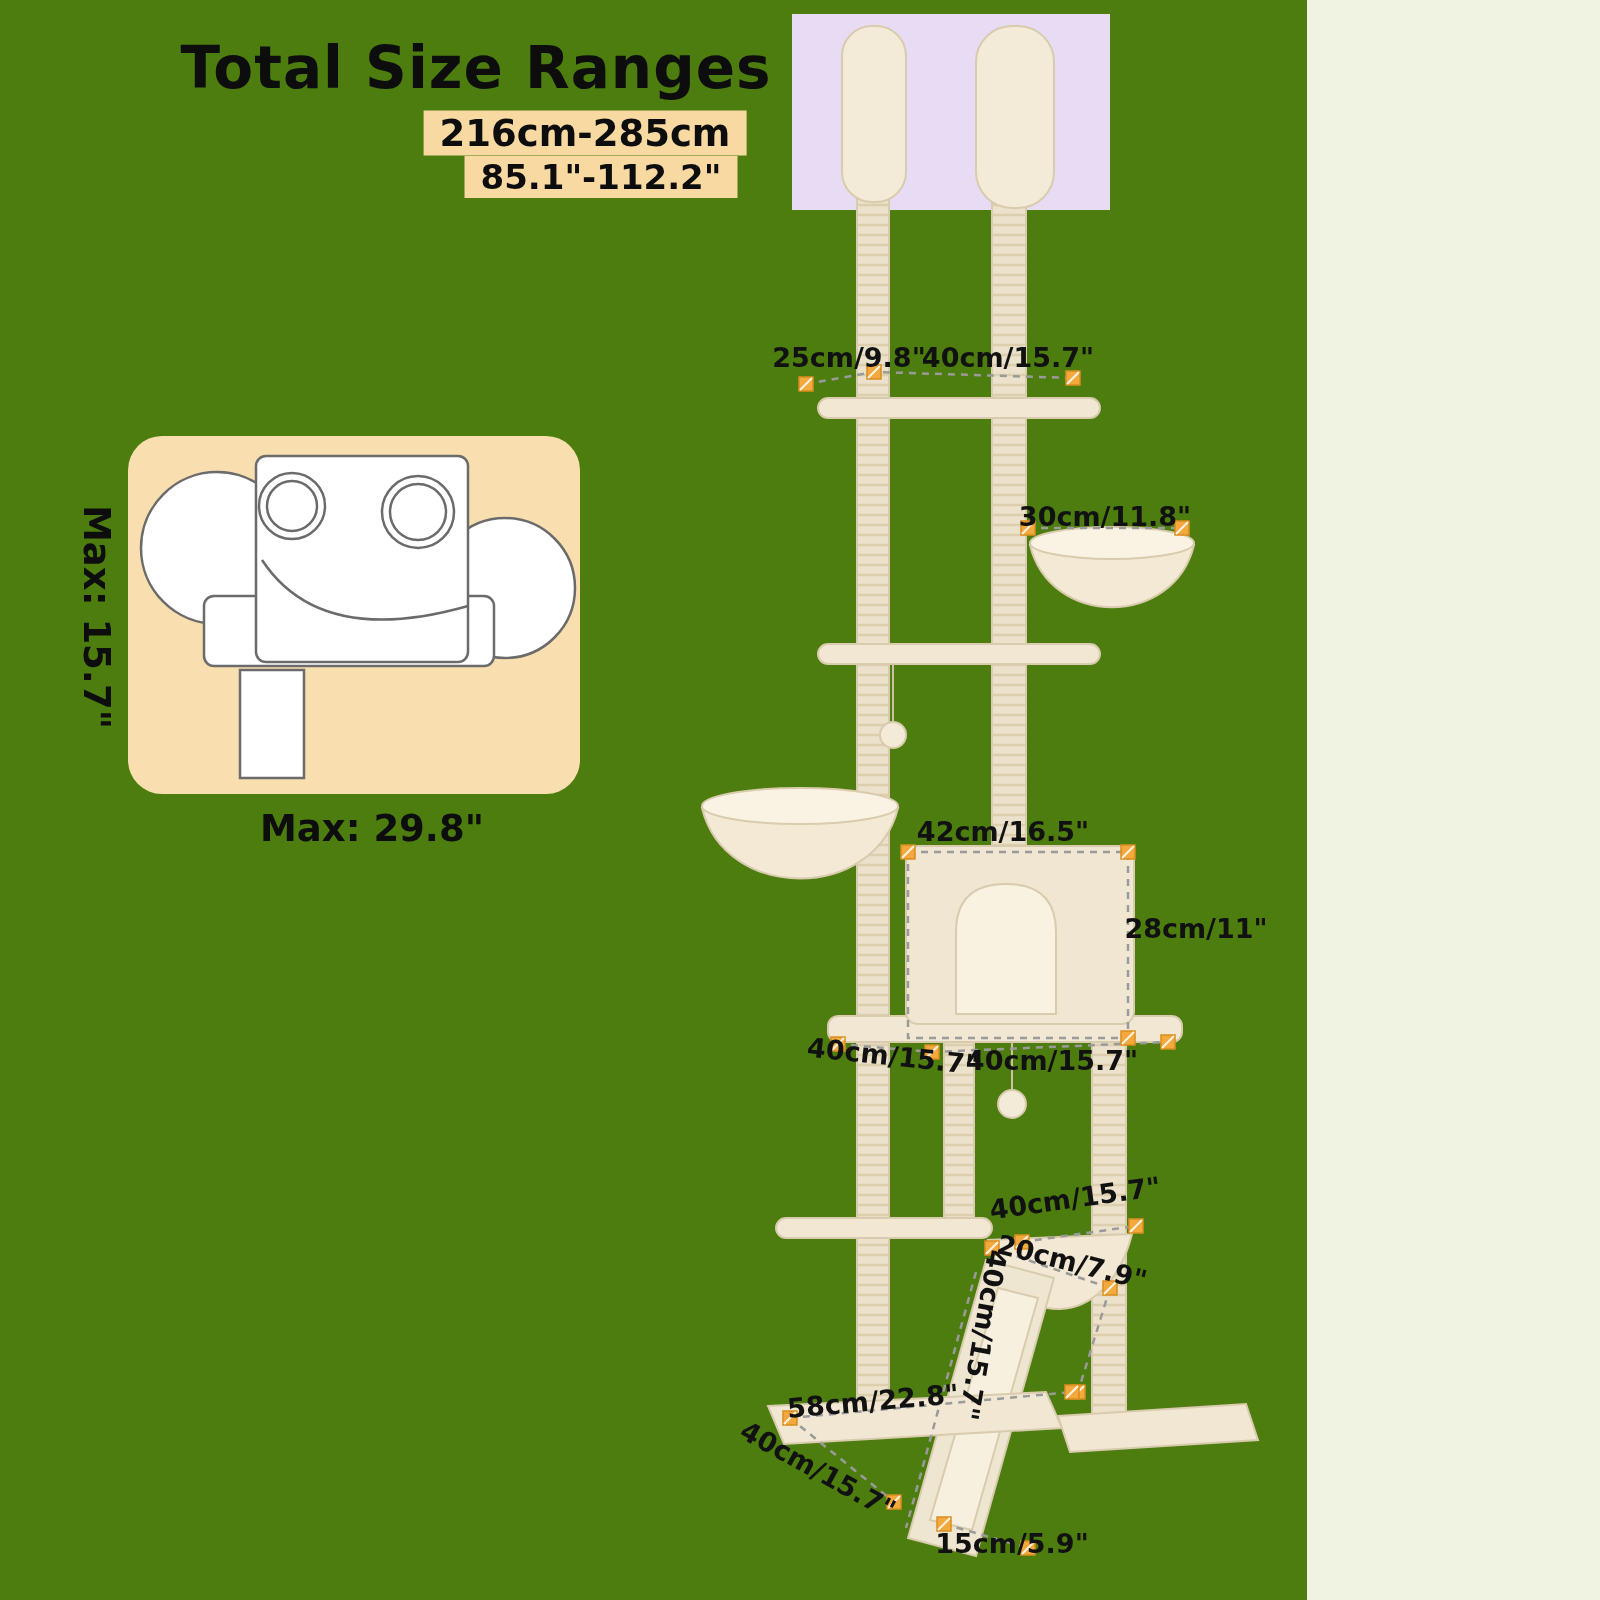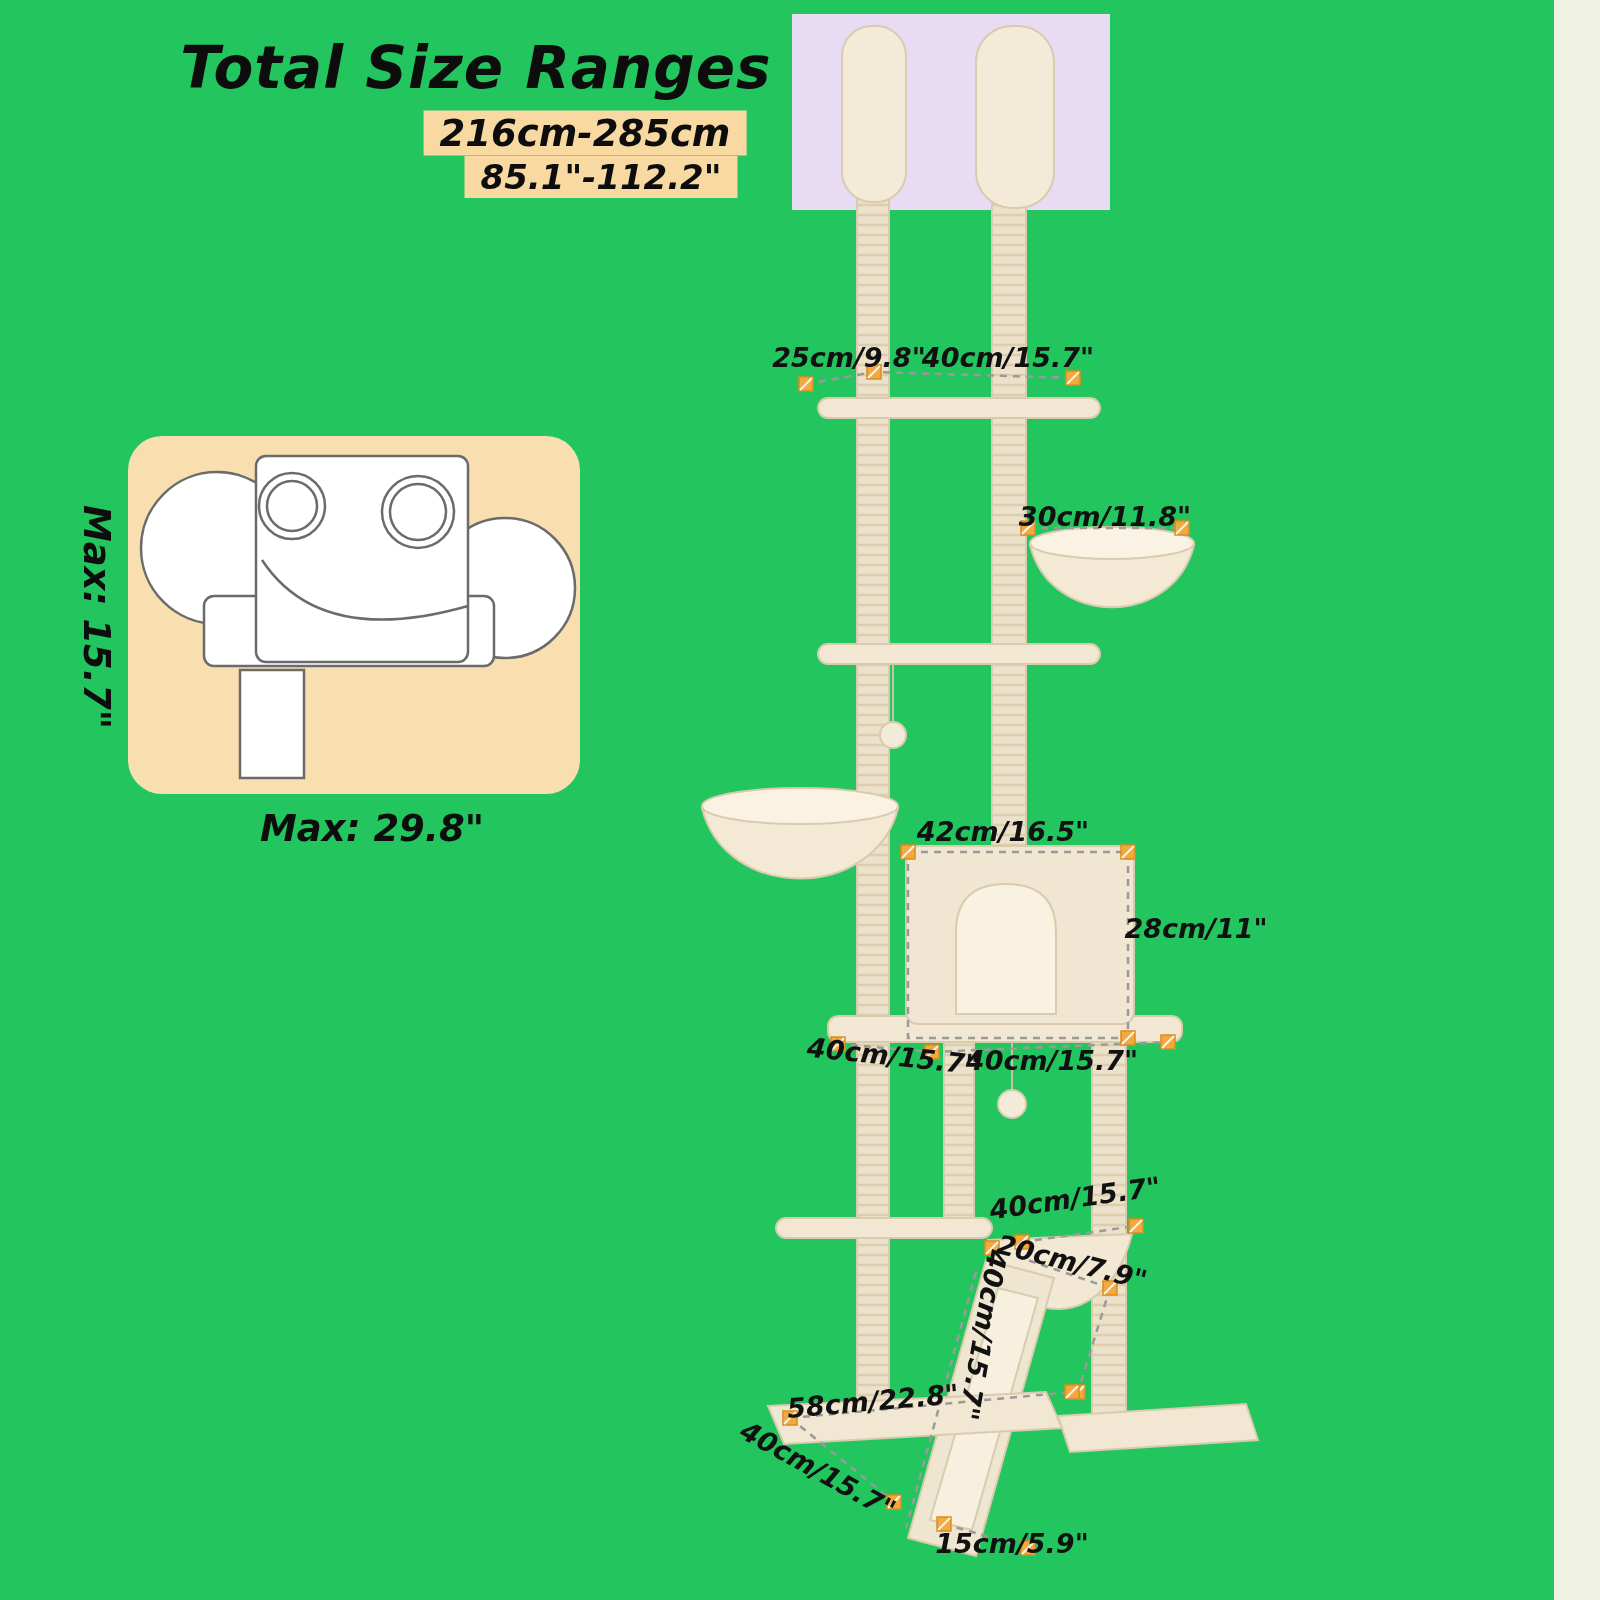--- a/index.html
+++ b/index.html
@@ -1,18 +1,18 @@
 <!DOCTYPE html>
 <html><head>
 <meta charset="utf-8">
 <style>
   html,body{margin:0;padding:0;}
   body{width:1600px;height:1600px;overflow:hidden;background:#f1f3e2;
        font-family:"DejaVu Sans","Liberation Sans",sans-serif;}
-  #canvas{position:relative;width:1554px;height:1600px;background:#22c55e;font-style:italic;}
+  #canvas{position:relative;width:1307px;height:1600px;background:#4d7c0f;}
   #art{position:absolute;left:0;top:0;}
 
   .txt{position:absolute;color:#0d0d0d;white-space:nowrap;}
 
   .title{left:476px;top:68px;transform:translate(-50%,-50%);
          font-size:58px;font-weight:800;letter-spacing:1px;}
 
   .range{padding:1px 16px;background:#f8d9a2;font-weight:800;}
   .range-metric{left:585px;top:133px;transform:translate(-50%,-50%);font-size:37px;}
   .range-imperial{left:601px;top:177px;transform:translate(-50%,-50%);font-size:34px;}

